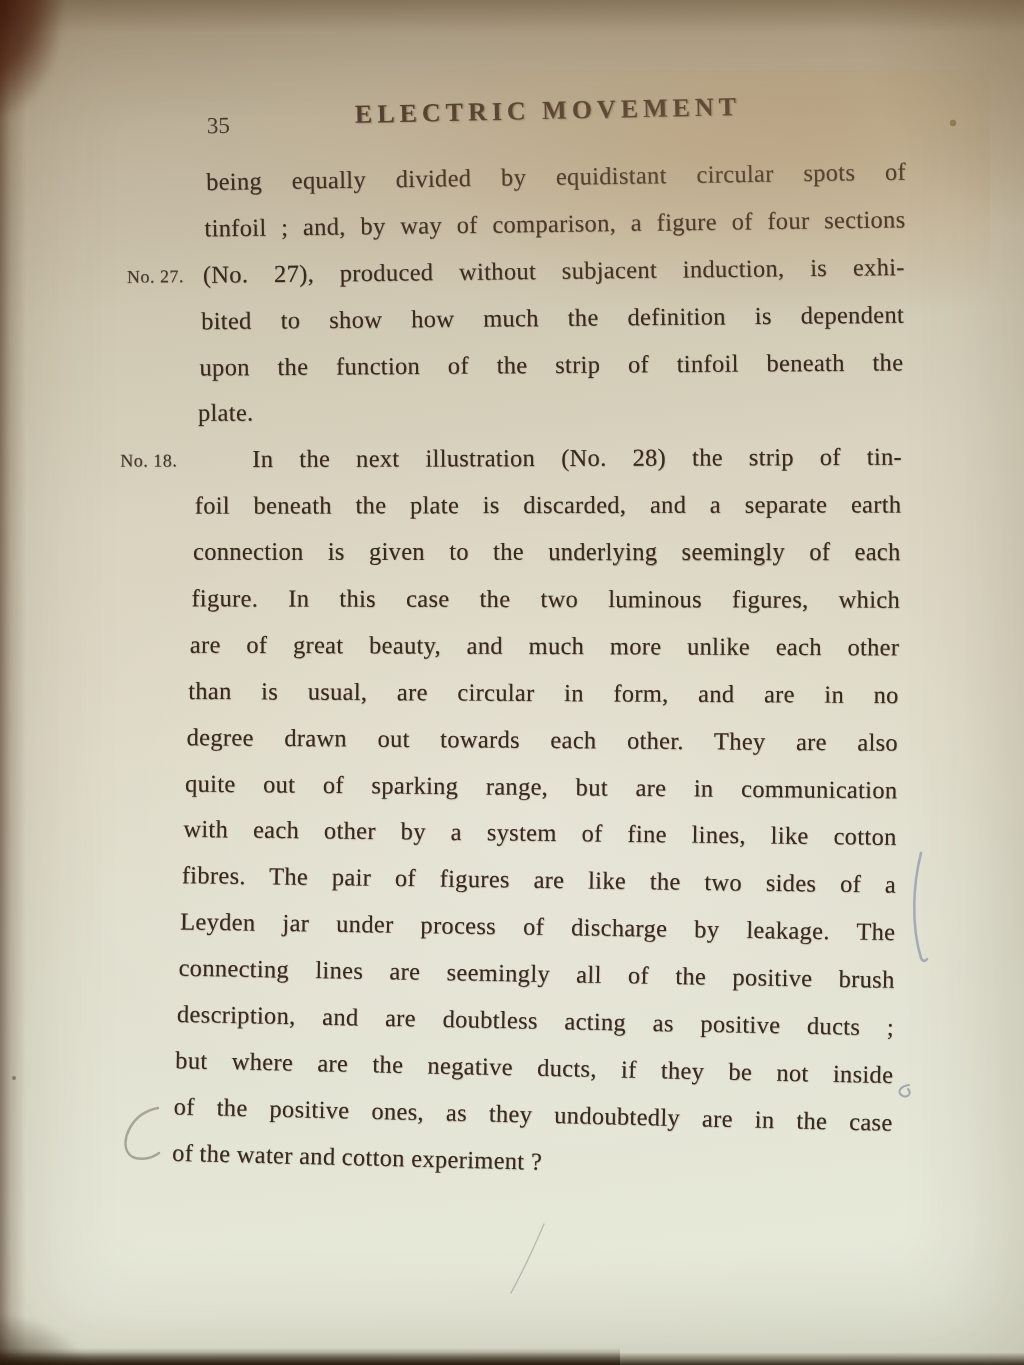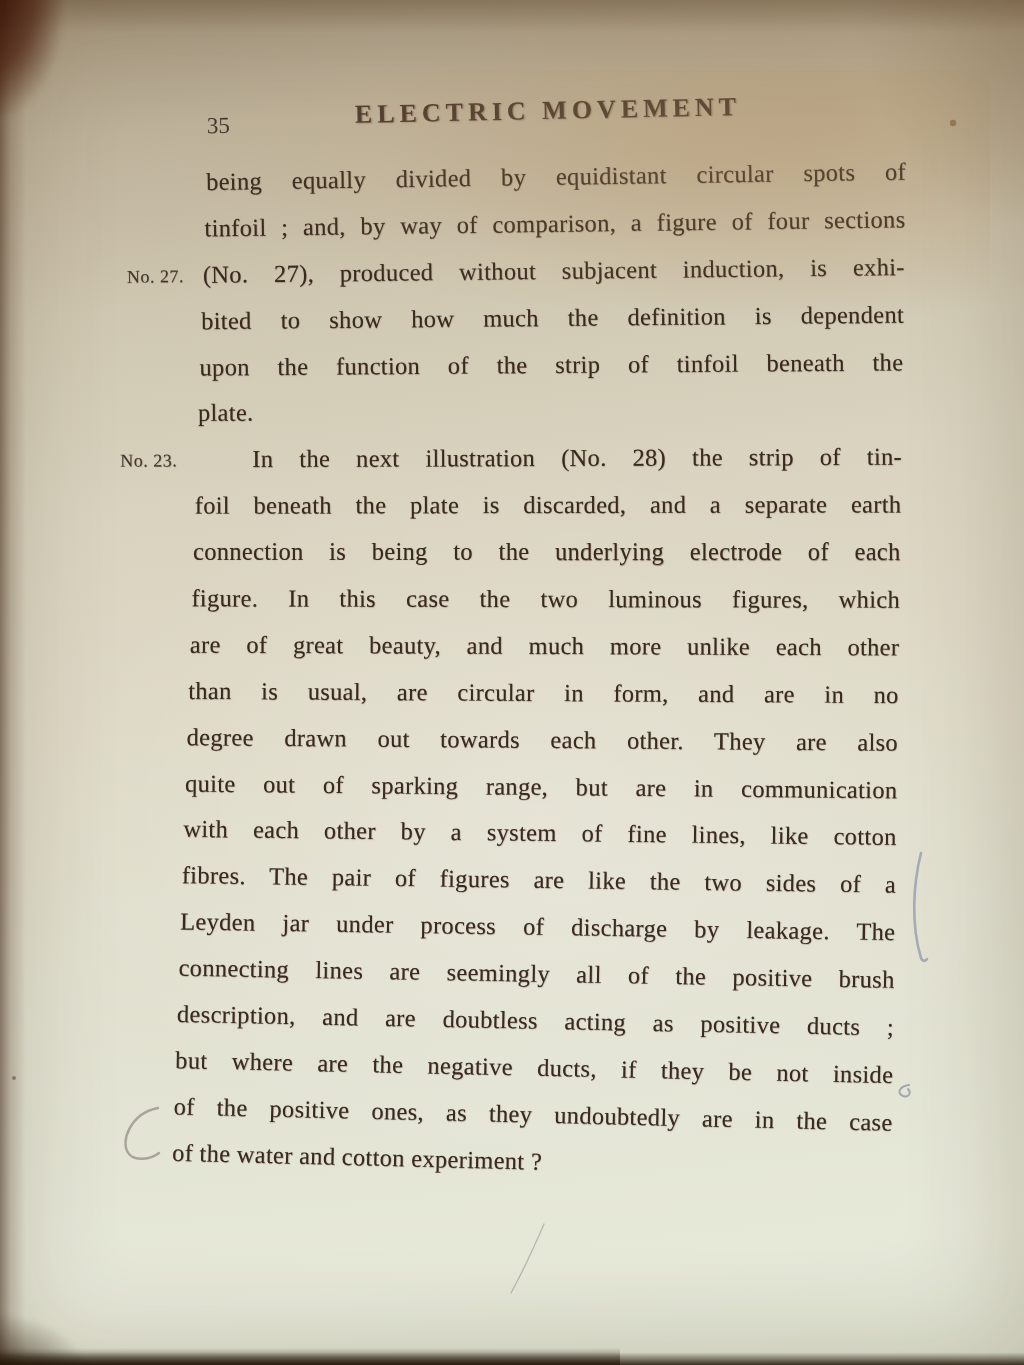--- a/index.html
+++ b/index.html
@@ -76,30 +76,30 @@
   </div>
       <div class="line" style="width: 703.8px; transform: rotate(-0.42deg) translateX(7.5px);">
 
     <span class="line-text">upon the function of the strip of tinfoil beneath the</span>
   </div>
       <div class="line para-end" style="width: 704.8px; transform: rotate(-0.31deg) translateX(5.9px);">
 
     <span class="line-text">plate.</span>
   </div>
       <div class="line indent" style="width: 705.7px; transform: rotate(-0.21deg) translateX(4.3px);">
-    <span class="margin-note">No. 23.</span>
+    <span class="margin-note">No. 18.</span>
     <span class="line-text">In the next illustration (No. 28) the strip of tin-</span>
   </div>
       <div class="line" style="width: 706.7px; transform: rotate(-0.1deg) translateX(2.7px);">
 
     <span class="line-text">foil beneath the plate is discarded, and a separate earth</span>
   </div>
       <div class="line" style="width: 707.6px; transform: rotate(0.01deg) translateX(1px);">
 
-    <span class="line-text">connection is being to the underlying electrode of each</span>
+    <span class="line-text">connection is given to the underlying seemingly of each</span>
   </div>
       <div class="line" style="width: 708.6px; transform: rotate(0.11deg) translateX(-0.6px);">
 
     <span class="line-text">figure. In this case the two luminous figures, which</span>
   </div>
       <div class="line" style="width: 709.5px; transform: rotate(0.22deg) translateX(-2.2px);">
 
     <span class="line-text">are of great beauty, and much more unlike each other</span>
   </div>
       <div class="line" style="width: 710.5px; transform: rotate(0.33deg) translateX(-3.8px);">

